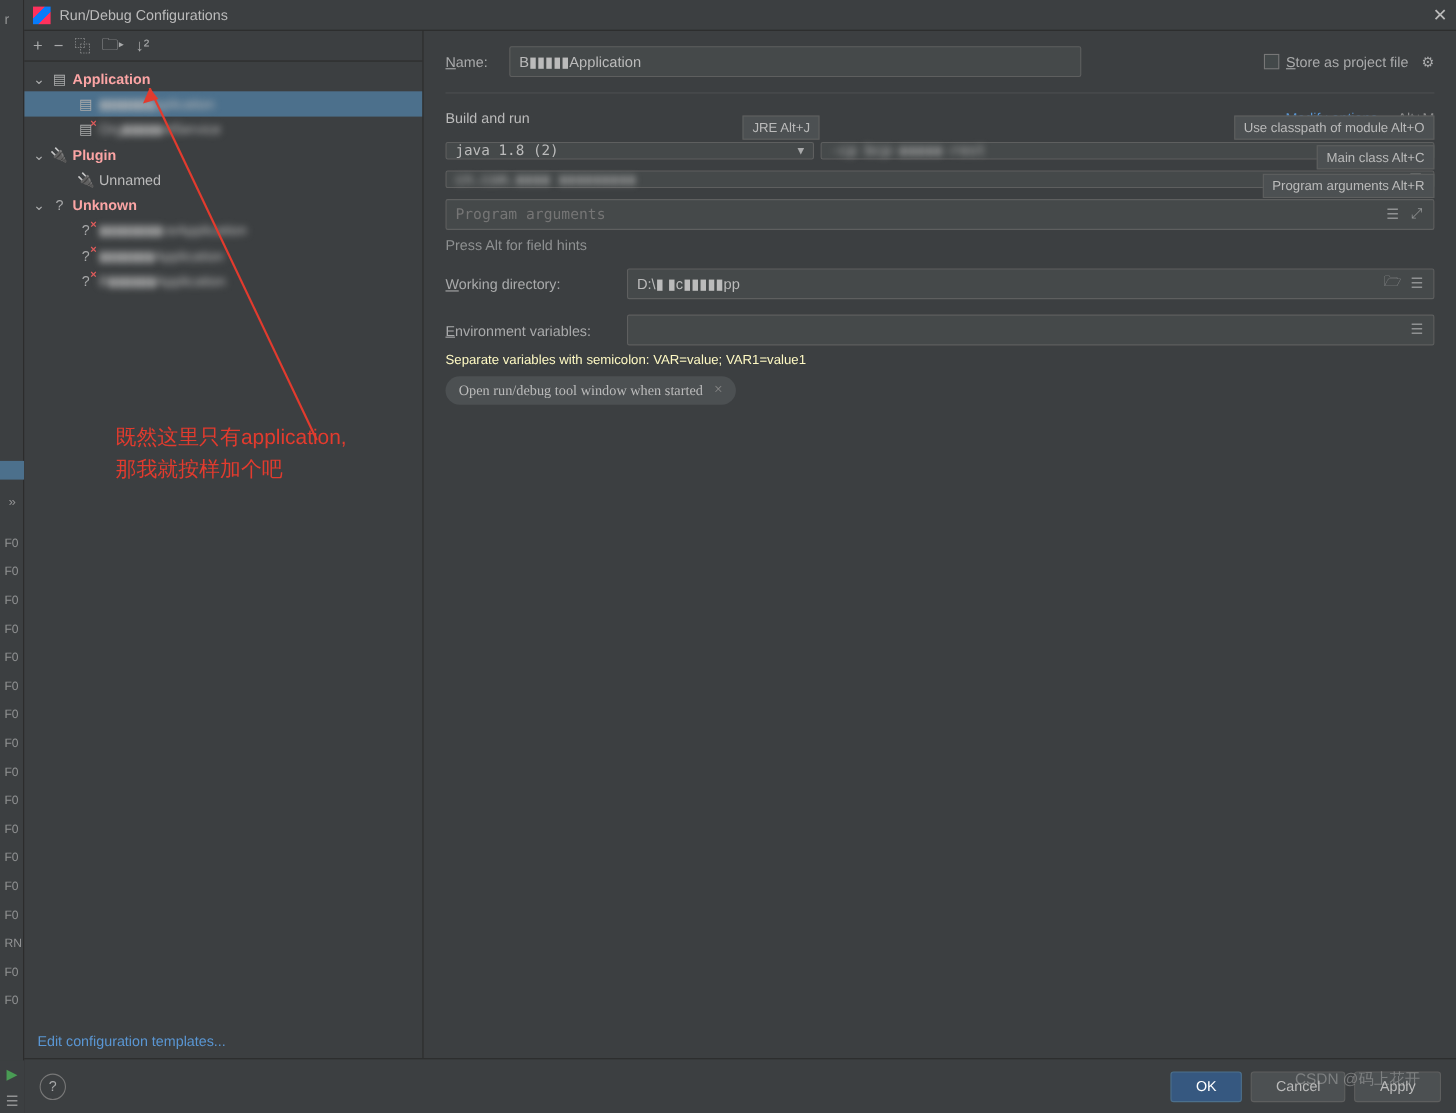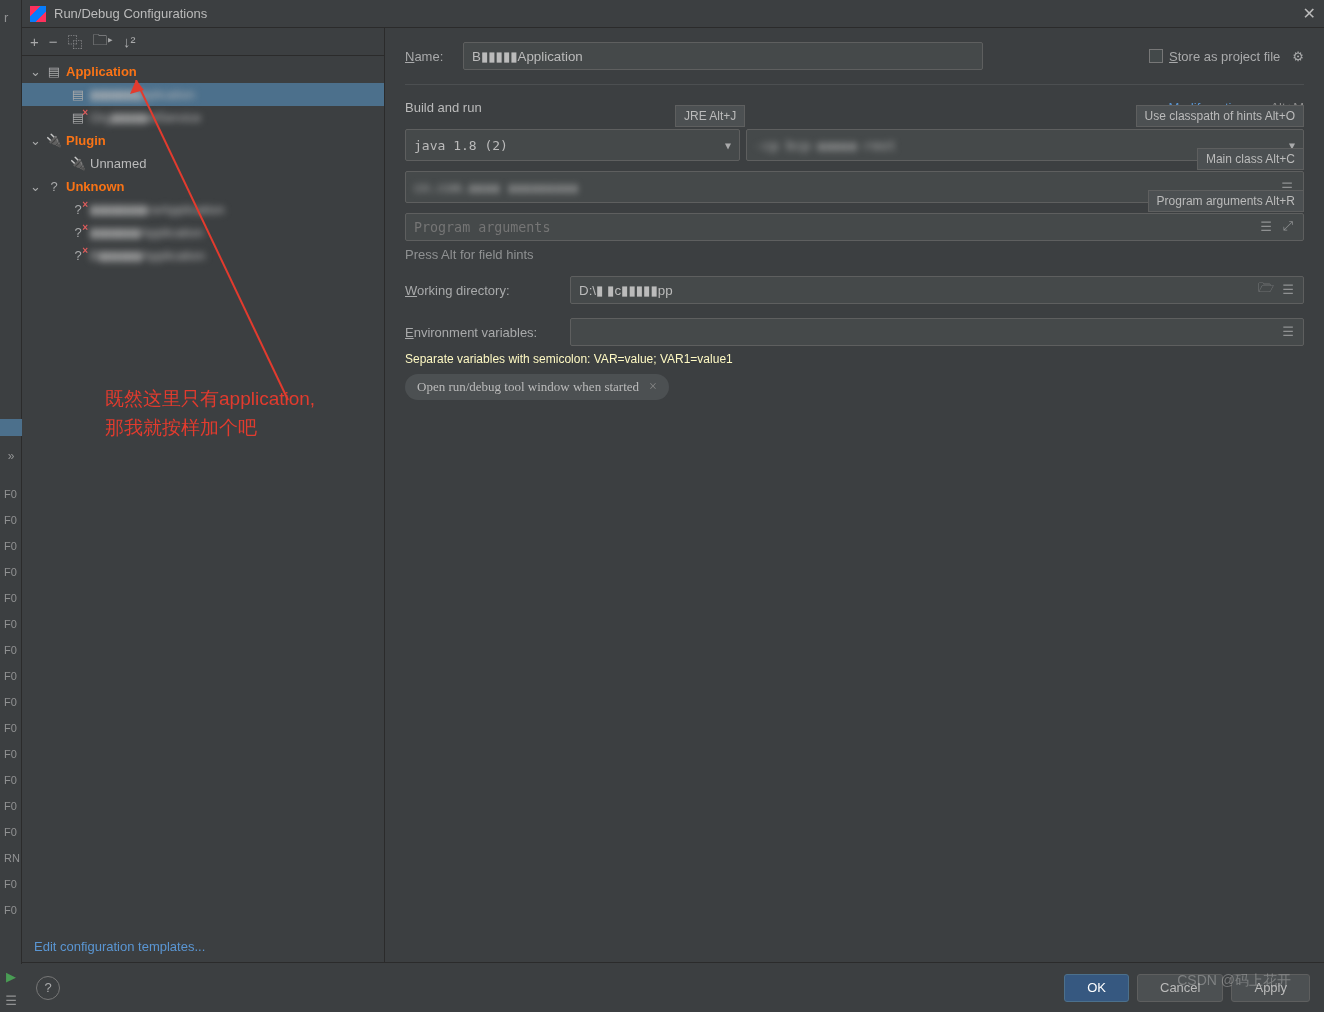--- a/index.html
+++ b/index.html
@@ -37,21 +37,21 @@
 .toolbar { height:28px; display:flex; align-items:center; gap:10px; padding:0 8px; border-bottom:1px solid #2b2b2b;}
 .toolbar span { color:#a9aaab; cursor:pointer; font-size:15px; }
 
 .tree { flex:1; overflow:auto; padding-top:4px;}
 .tree-row { height:23px; display:flex; align-items:center; padding-left:8px; gap:4px; white-space:nowrap;}
 .tree-row.sel { background:#4c708c; color:#fff;}
 .tree-row .arrow { width:12px; display:inline-block; color:#a9aaab;}
 .tree-row .icon { width:16px; height:16px; display:inline-flex;align-items:center;justify-content:center; color:#a9aaab;}
 .tree-row.indent1 { padding-left: 48px;}
 .tree-row .label { color:#bbb;}
-.tree-row.header .label { font-weight:bold; color:#f97316;}
+.tree-row.header .label { font-weight:bold; color:#fca5a5;}
 .blur { filter: blur(3.5px);}
 .errmark { position:relative; display:inline-block; width:16px;}
 .errmark::after{content:"×";color:#e05b5b;position:absolute;top:-3px;right:-2px;font-size:10px;font-weight:bold;}
 
 .treelink { padding:8px 12px; color:#5a96d3; cursor:pointer;}
 
 .rightpane { flex:1; padding: 14px 20px 0 20px; position:relative; overflow:hidden;}
 .row { display:flex; align-items:center; margin-bottom:14px;}
 .row label { width: 58px; color:#a9aaab;}
 .row label u { text-decoration: underline;}
@@ -64,21 +64,21 @@
 .store { display:flex;align-items:center;gap:6px; margin-left:auto; color:#a9aaab;}
 .store .box { width:14px; height:14px; border:1px solid #777; background:#43494a;}
 .gear { color:#a9aaab; margin-left:6px;}
 
 hr.sep { border:none; border-top:1px solid #4c4f51; margin:0 0 15px 0;}
 .section-h { color:#bbb; font-size:13px; margin-bottom:14px; display:flex;align-items:center;}
 .modify {color:#5a96d3; margin-left:auto; cursor:pointer;}
 .modify .chev {font-size:10px;margin-left:3px;}
 .shortcut { color:#8e8e8e;margin-left:10px;}
 
-.combo { display:flex;align-items:center; background:#45494a; border:1px solid #5e5f5f; height:32px; border-radius:2px; padding:0 8px; color:#bbb; font-family:"Consolas",monospace;}
+.combo { display:flex;align-items:center; background:#45494a; border:1px solid #5e5f5f; height:16px; border-radius:2px; padding:0 8px; color:#bbb; font-family:"Consolas",monospace;}
 .combo .caret { margin-left:auto; font-size:10px; color:#a9aaab;}
 .field-row2 { display:flex; gap:6px; margin-bottom:6px; position:relative;}
 .field-row2 .combo{flex:1;}
 .hint-chip { position:absolute; background:#4c5052; color:#bbb; padding:3px 8px; font-size:12px;border:1px solid #5e5f5f;z-index:3;}
 .tail-icons { display:flex; gap:6px;align-items:center;margin-left:auto;}
 .tail-icons span { width:16px;height:16px;display:inline-flex;align-items:center;justify-content:center;color:#8f9192;}
 
 .tag { display:inline-flex;align-items:center; background:#4c5052;border-radius:14px;padding:5px 12px;color:#bbb;margin-top:8px;font-family:Liberation Serif, serif;}
 .tag .x{margin-left:10px;color:#888;font-size:14px;}
 
@@ -201,21 +201,21 @@
       <div class="section-h">
         <span>Build and run</span>
         <span class="modify">
           <span>Modify options</span><span class="chev">▾</span>
         </span>
         <span class="shortcut">Alt+M</span>
       </div>
 
       <div class="field-row2" style="margin-bottom:10px">
         <div class="hint-chip" style="top:-24px;left:270px">JRE Alt+J</div>
-        <div class="hint-chip" style="top:-24px;right:0">Use classpath of hints Alt+O</div>
+        <div class="hint-chip" style="top:-24px;right:0">Use classpath of module Alt+O</div>
         <div class="combo" style="flex:0 0 335px">
           <span>java 1.8 (2)</span>
             <span class="caret">▼</span>
         </div>
         <div class="combo">
           <span class="blur">-cp bcp-▮▮▮▮▮-rest</span>
             <span class="caret">▼</span>
         </div>
       </div>
 

